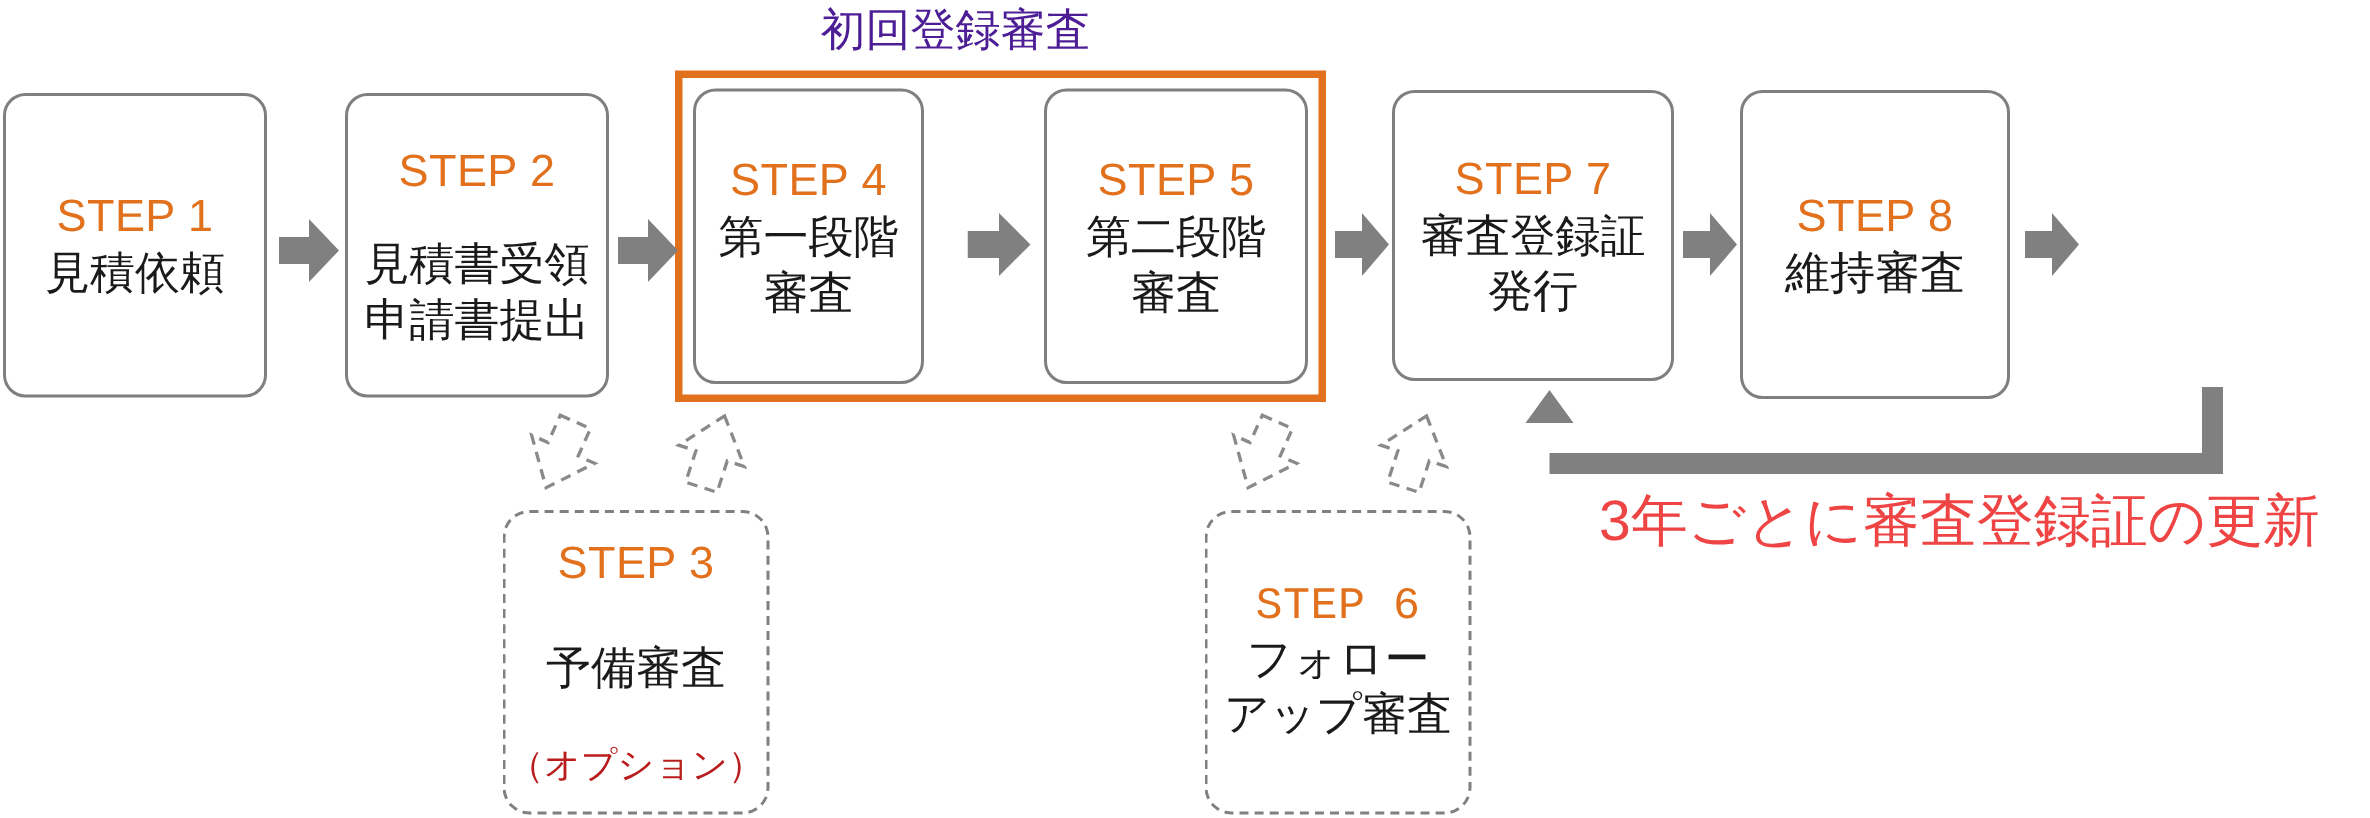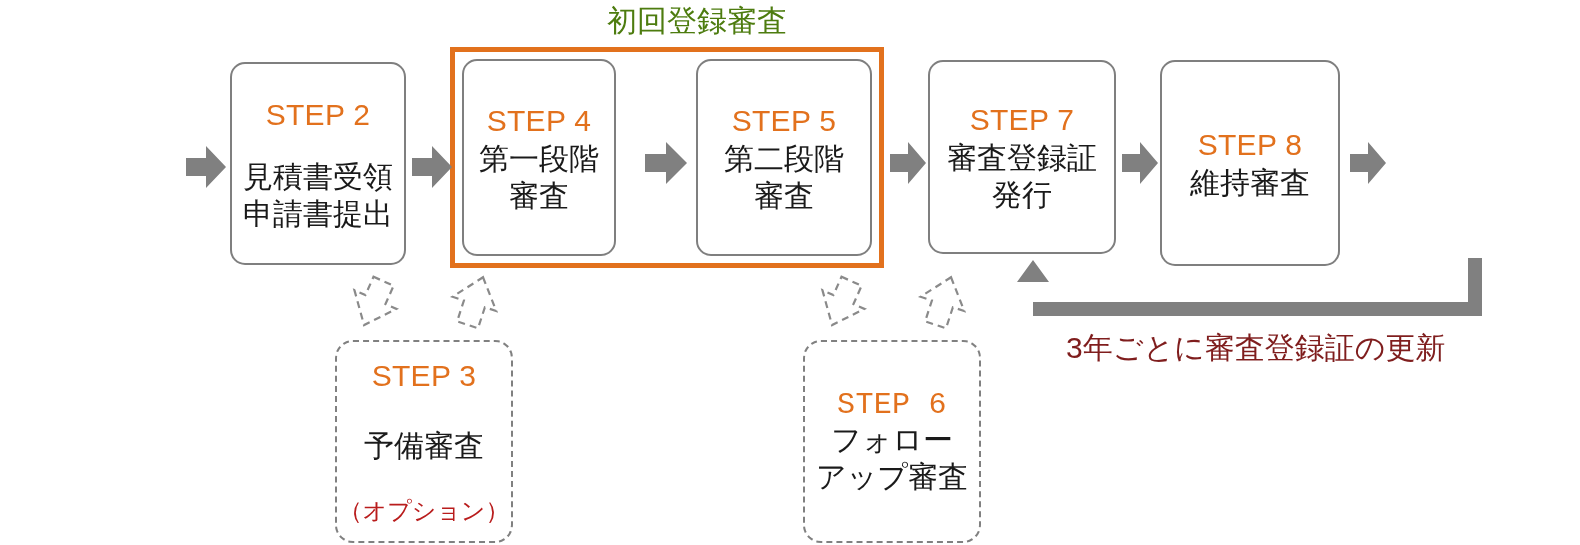--- a/index.html
+++ b/index.html
@@ -67,58 +67,62 @@
     position: absolute;
     box-sizing: border-box;
     border: 5px solid #E2711D;
     background: transparent;
     z-index: 2;
   }
   #group-label {
     position: absolute;
     font-size: 30px;
     line-height: 34px;
-    color: #4d7c0f;
-    white-space: nowrap;
-    text-align: right;
+    color: #4c1d95;
+    white-space: nowrap;
+    text-align: left;
     z-index: 5;
   }
 
   
   .option-arrow {
     position: absolute;
     z-index: 3;
   }
   .option-arrow svg { display: block; overflow: visible; }
 
   
   #renewal-loop {
     position: absolute;
     left: 995px;
     top: 258px;
     z-index: 3;
   }
   #renewal-loop svg { display: block; }
   #renewal-label {
     position: absolute;
-    font-size: 30px;
+    font-size: 38px;
     line-height: 36px;
-    color: #7f1d1d;
+    color: #ef4444;
     white-space: nowrap;
     z-index: 5;
   }
 </style>
 </head>
 <body>
 
 <div id="stage">
 
   <div id="group-frame" style="left:450px; top:47px; width:434px; height:221px;"></div>
   <div id="group-label" style="left:547px; top:4px; width:240px;">初回登録審査</div>
 
+  <div class="step-box" style="left:2px; top:62px; width:176px; height:203px;">
+    <div class="step-id">STEP 1</div>
+    <div class="step-title">見積依頼</div>
+  </div>
 
   <div class="step-box" style="left:230px; top:62px; width:176px; height:203px;gap:24px;">
     <div class="step-id">STEP 2</div>
     <div class="step-title">見積書受領
 申請書提出</div>
   </div>
 
   <div class="step-box" style="left:462px; top:59px; width:154px; height:197px;">
     <div class="step-id">STEP 4</div>
     <div class="step-title">第一段階

